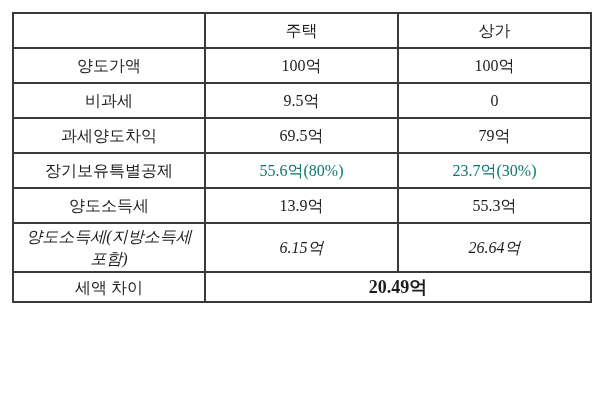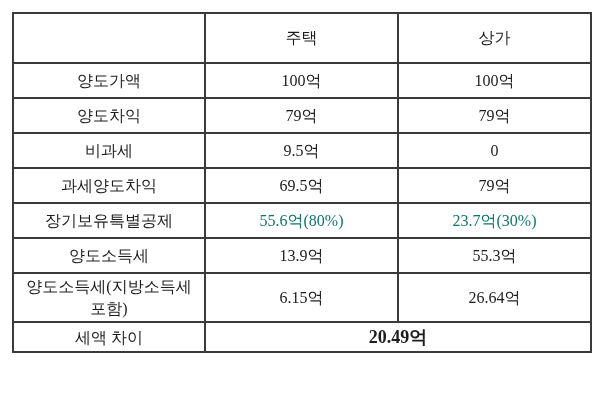--- a/index.html
+++ b/index.html
@@ -26,23 +26,23 @@
   .tax-table td, .tax-table th {
     border: 2px solid #3a3a3a;
     text-align: center;
     vertical-align: middle;
     font-size: 16px;
     font-weight: normal;
     padding: 2px 8px;
     line-height: 1.35;
     box-sizing: border-box;
   }
-  .tax-table tr.r-header  { height: 50px; }
+  .tax-table tr.r-header  { height: 35px; }
   .tax-table tr.r-normal  { height: 35px; margin-left: 40px; }
-  .tax-table tr.r-tall    { height: 39px; }
+  .tax-table tr.r-tall    { height: 39px; font-style: italic; }
   .tax-table tr.r-footer  { height: 24px; }
   .tax-table td.red {
     color: #0f766e;
   }
   .tax-table td.bold-val {
     font-weight: bold;
     font-size: 18px;
   }
 </style>
 </head>
@@ -61,25 +61,20 @@
       <th>상가</th>
     </tr>
 
     <tr class="r-normal">
       <td>양도가액</td>
       <td>100억</td>
       <td>100억</td>
     </tr>
 
 
-    <tr class="r-normal">
-      <td>양도차익</td>
-      <td>79억</td>
-      <td>79억</td>
-    </tr>
 
     <tr class="r-normal">
       <td>비과세</td>
       <td>9.5억</td>
       <td>0</td>
     </tr>
 
     <tr class="r-normal">
       <td>과세양도차익</td>
       <td>69.5억</td>

